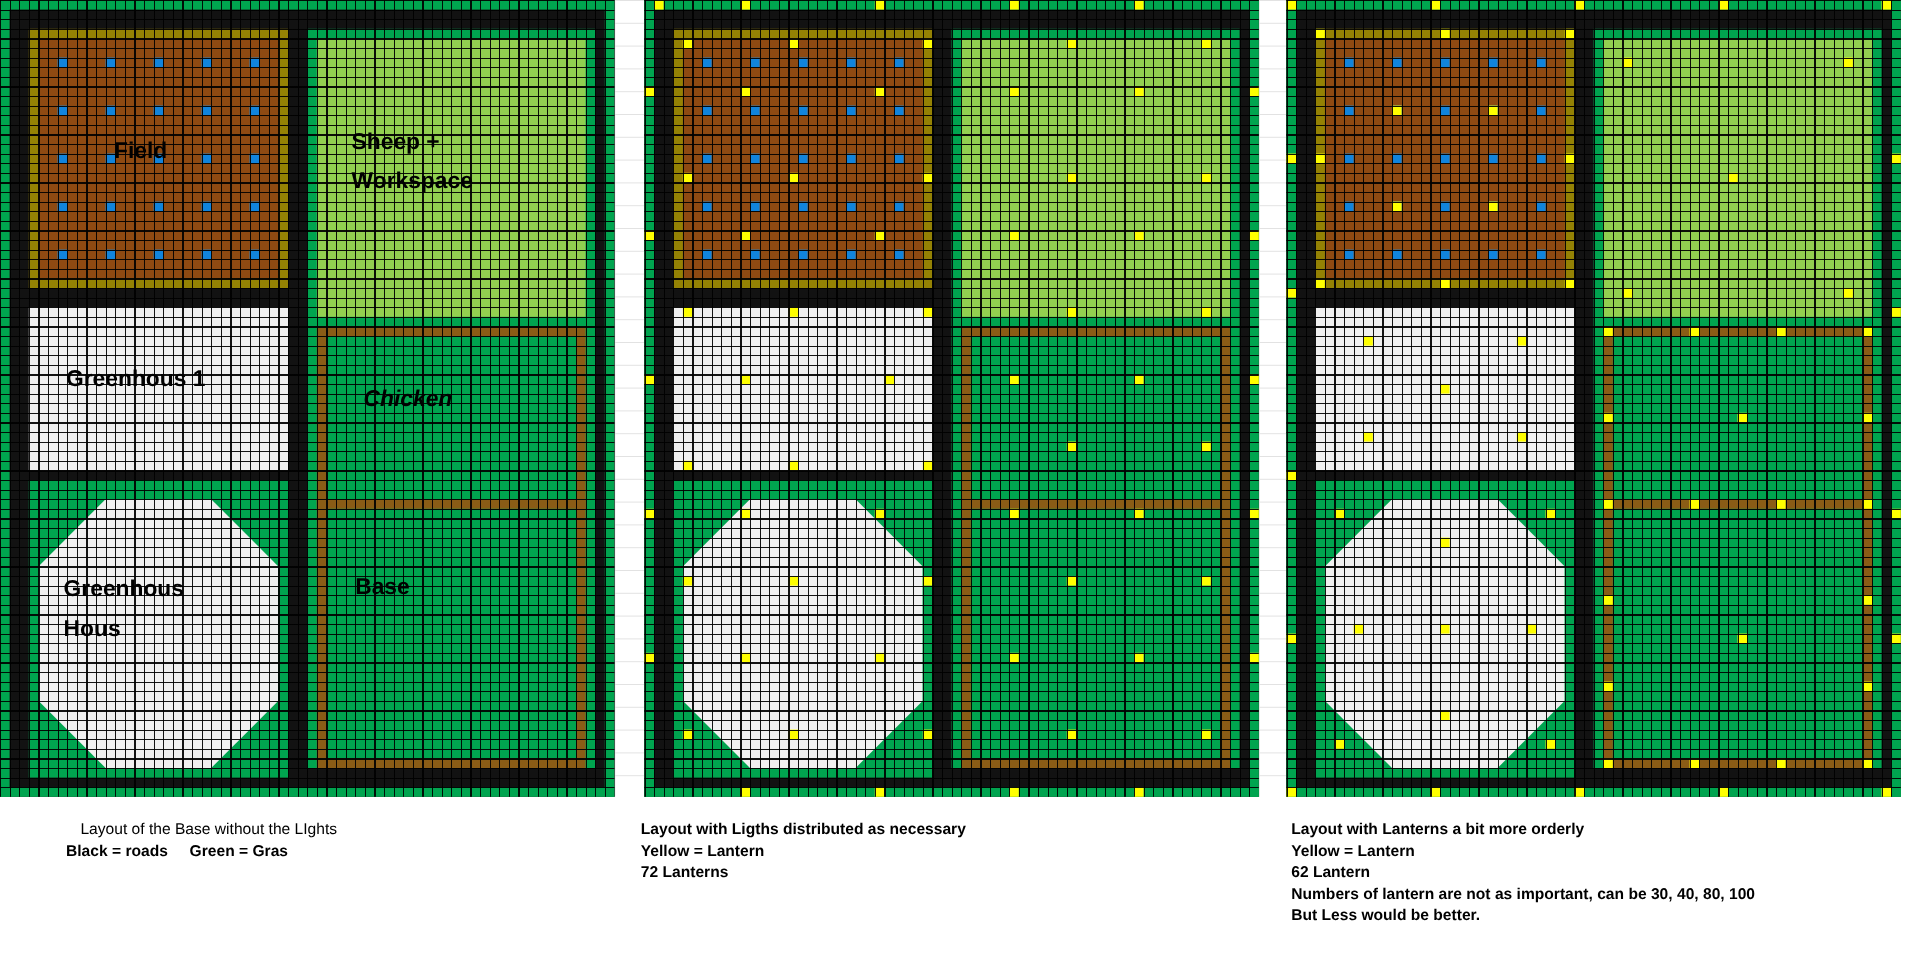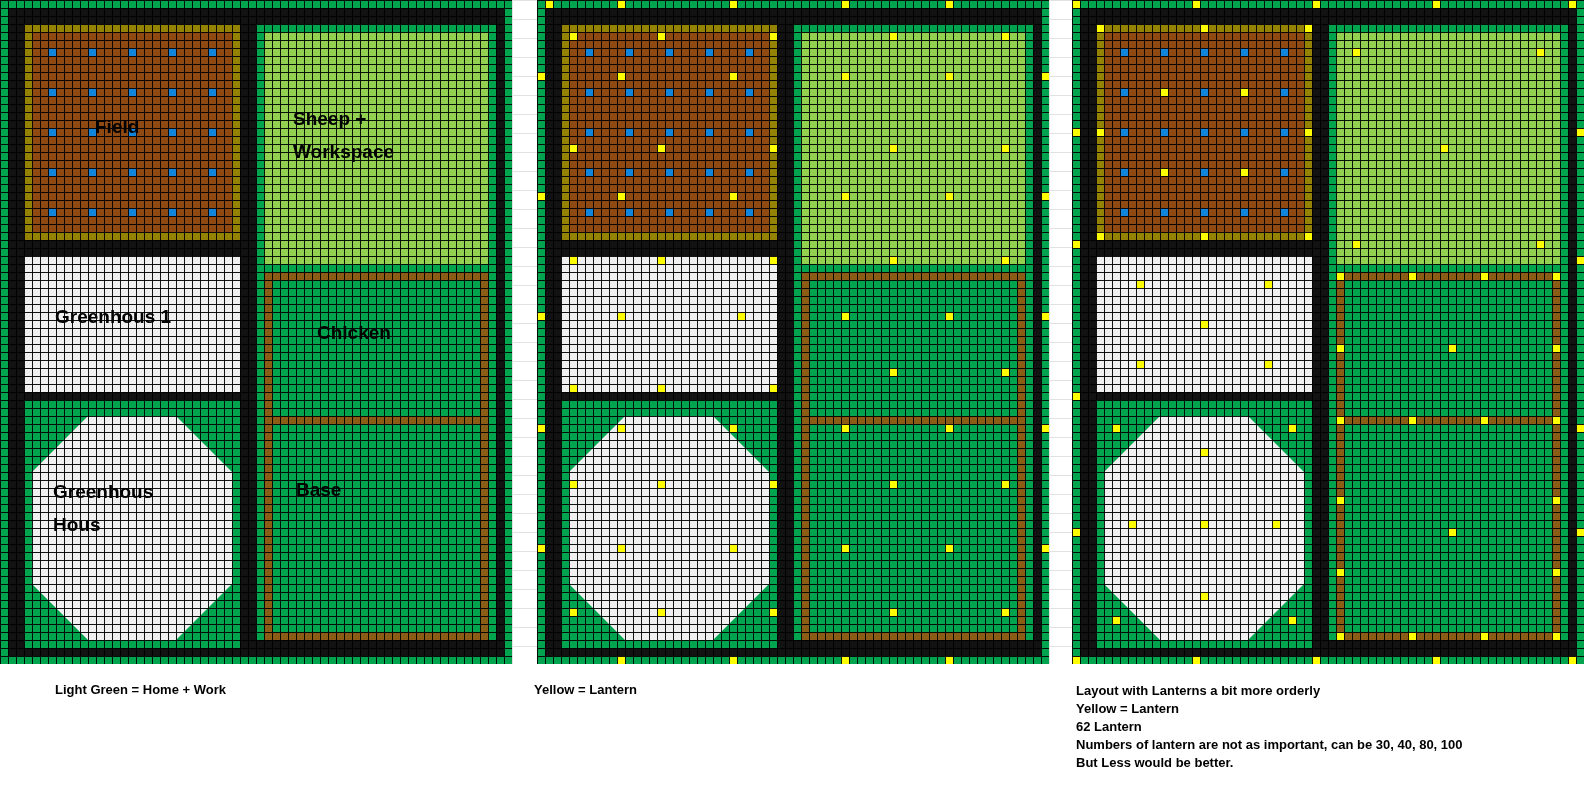--- a/index.html
+++ b/index.html
@@ -73,27 +73,28 @@
         <div style="position: absolute; left: 48px; top: 208px; width: 8px; height: 8px; background: rgb(17, 132, 220);"></div>
         <div style="position: absolute; left: 88px; top: 208px; width: 8px; height: 8px; background: rgb(17, 132, 220);"></div>
         <div style="position: absolute; left: 128px; top: 208px; width: 8px; height: 8px; background: rgb(17, 132, 220);"></div>
         <div style="position: absolute; left: 168px; top: 208px; width: 8px; height: 8px; background: rgb(17, 132, 220);"></div>
         <div style="position: absolute; left: 208px; top: 208px; width: 8px; height: 8px; background: rgb(17, 132, 220);"></div>
         <div class="grid-lines"></div>
         <div class="map-label" style="left: 95px; top: 116px;">Field</div>
         <div class="map-label" style="left: 293px; top: 108px;">Sheep +</div>
         <div class="map-label" style="left: 293px; top: 141px;">Workspace</div>
         <div class="map-label" style="left: 55px; top: 306px;">Greenhous 1</div>
-        <div class="map-label" style="left: 317px; top: 322px;">Chicken</div>
+        <div class="map-label" style="left: 303px; top: 322px; font-style: italic;">Chicken</div>
         <div class="map-label" style="left: 53px; top: 481px;">Greenhous</div>
         <div class="map-label" style="left: 53px; top: 514px;">Hous</div>
         <div class="map-label" style="left: 296px; top: 479px;">Base</div>
       </div>
     <div class="caption c1">
-      <div class="cap-line"><span class="col-l">Light Green = Home + Work</span><span></span></div>
+      <div class="cap-title">Layout of the Base without the LIghts</div>
+      <div class="cap-line"><span class="col-l">Black = roads</span><span>Green = Gras</span></div>
     </div>
   </div>
 
   <div class="panel" style="left:537px;">
     <div class="grid">
         <div style="position: absolute; left: 0px; top: 0px; width: 512px; height: 8px; background: rgb(0, 164, 79);"></div>
         <div style="position: absolute; left: 0px; top: 656px; width: 512px; height: 8px; background: rgb(0, 164, 79);"></div>
         <div style="position: absolute; left: 0px; top: 0px; width: 8px; height: 664px; background: rgb(0, 164, 79);"></div>
         <div style="position: absolute; left: 504px; top: 0px; width: 8px; height: 664px; background: rgb(0, 164, 79);"></div>
         <div style="position: absolute; left: 24px; top: 24px; width: 216px; height: 216px; background: rgb(148, 130, 4);"></div>
@@ -197,21 +198,23 @@
         <div style="position: absolute; left: 304px; top: 544px; width: 8px; height: 8px; background: rgb(255, 255, 0);"></div>
         <div style="position: absolute; left: 408px; top: 544px; width: 8px; height: 8px; background: rgb(255, 255, 0);"></div>
         <div style="position: absolute; left: 32px; top: 608px; width: 8px; height: 8px; background: rgb(255, 255, 0);"></div>
         <div style="position: absolute; left: 120px; top: 608px; width: 8px; height: 8px; background: rgb(255, 255, 0);"></div>
         <div style="position: absolute; left: 232px; top: 608px; width: 8px; height: 8px; background: rgb(255, 255, 0);"></div>
         <div style="position: absolute; left: 352px; top: 608px; width: 8px; height: 8px; background: rgb(255, 255, 0);"></div>
         <div style="position: absolute; left: 464px; top: 608px; width: 8px; height: 8px; background: rgb(255, 255, 0);"></div>
         <div class="grid-lines"></div>
       </div>
     <div class="caption c2">
+      <div class="cap-title">Layout with Ligths distributed as necessary</div>
       <div class="cap-line"><span>Yellow = Lantern</span></div>
+      <div class="cap-line"><span>72 Lanterns</span></div>
     </div>
   </div>
 
   <div class="panel" style="left:1072px;">
     <div class="grid">
         <div style="position: absolute; left: 0px; top: 0px; width: 512px; height: 8px; background: rgb(0, 164, 79);"></div>
         <div style="position: absolute; left: 0px; top: 656px; width: 512px; height: 8px; background: rgb(0, 164, 79);"></div>
         <div style="position: absolute; left: 0px; top: 0px; width: 8px; height: 664px; background: rgb(0, 164, 79);"></div>
         <div style="position: absolute; left: 504px; top: 0px; width: 8px; height: 664px; background: rgb(0, 164, 79);"></div>
         <div style="position: absolute; left: 24px; top: 24px; width: 216px; height: 216px; background: rgb(148, 130, 4);"></div>

